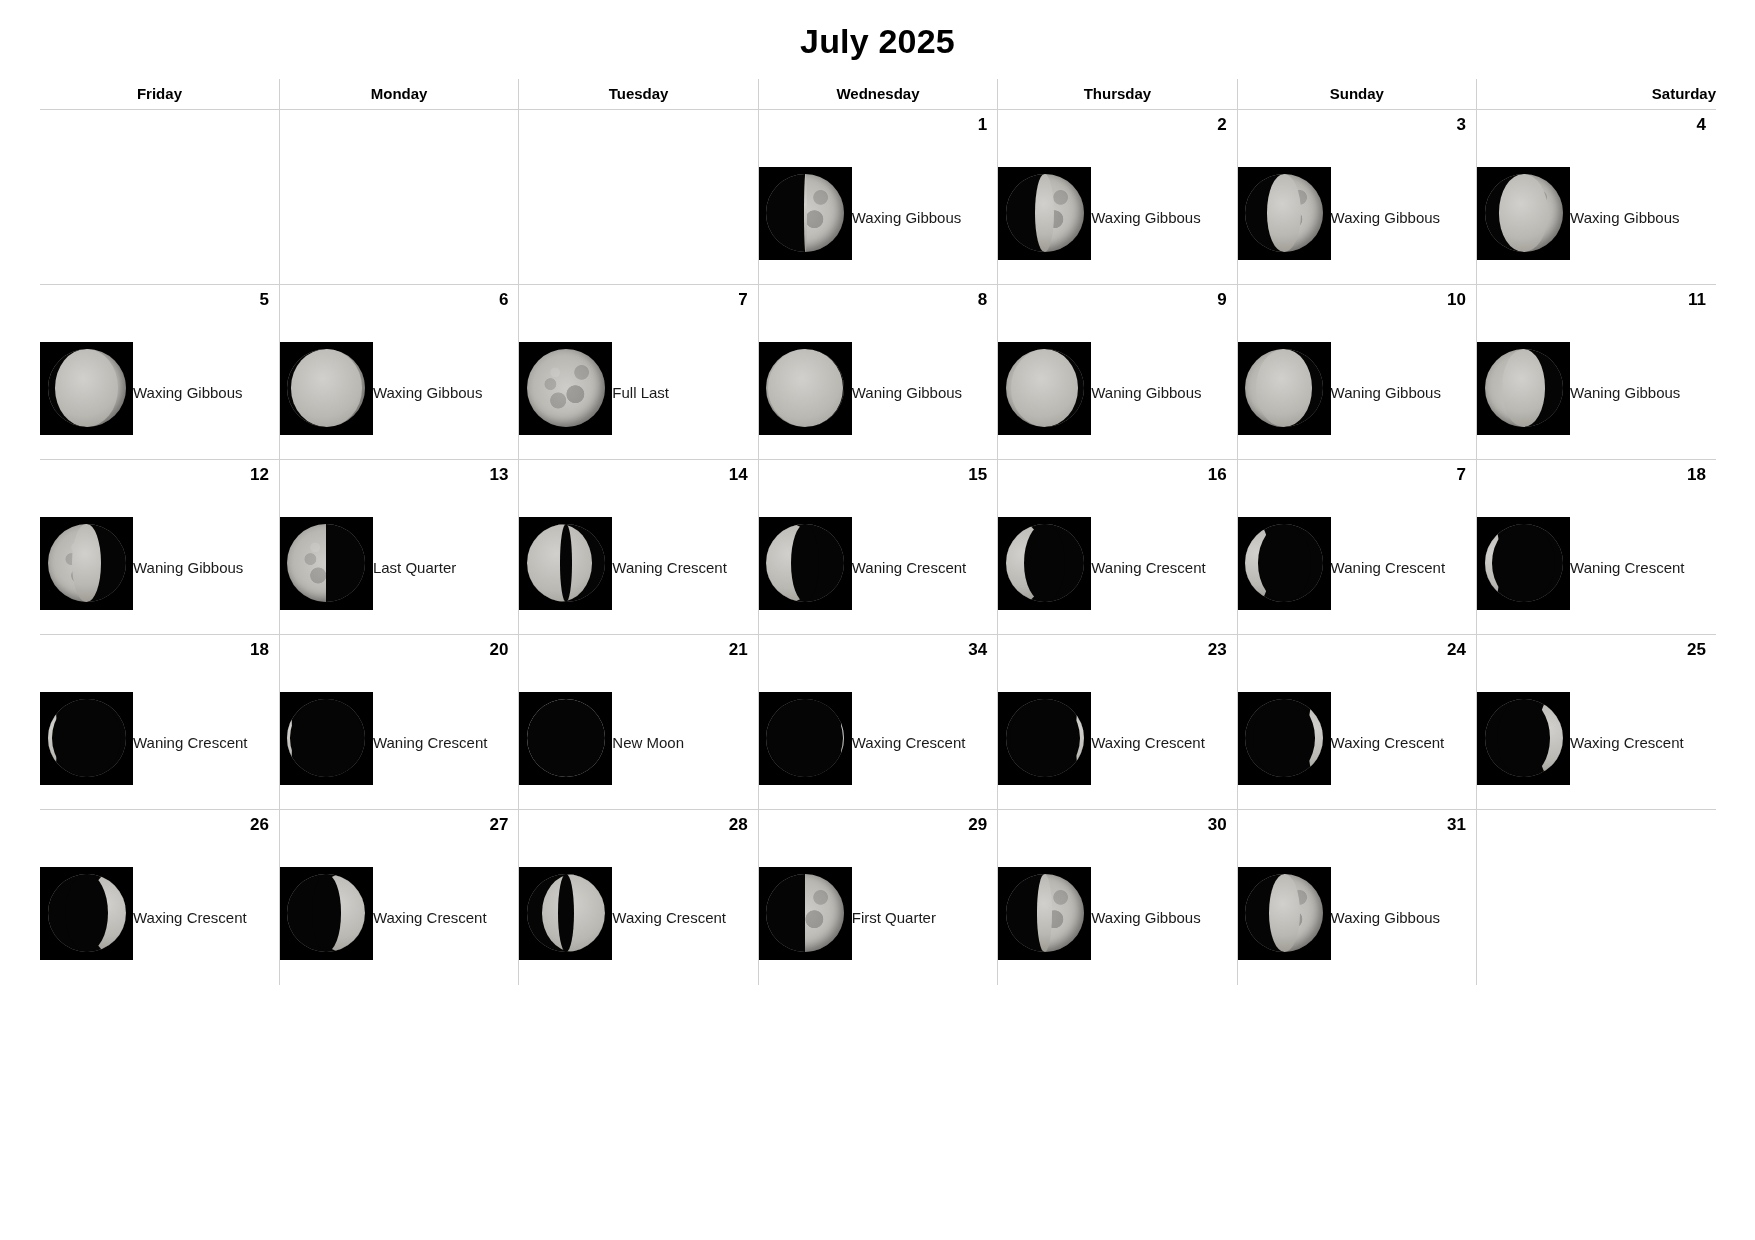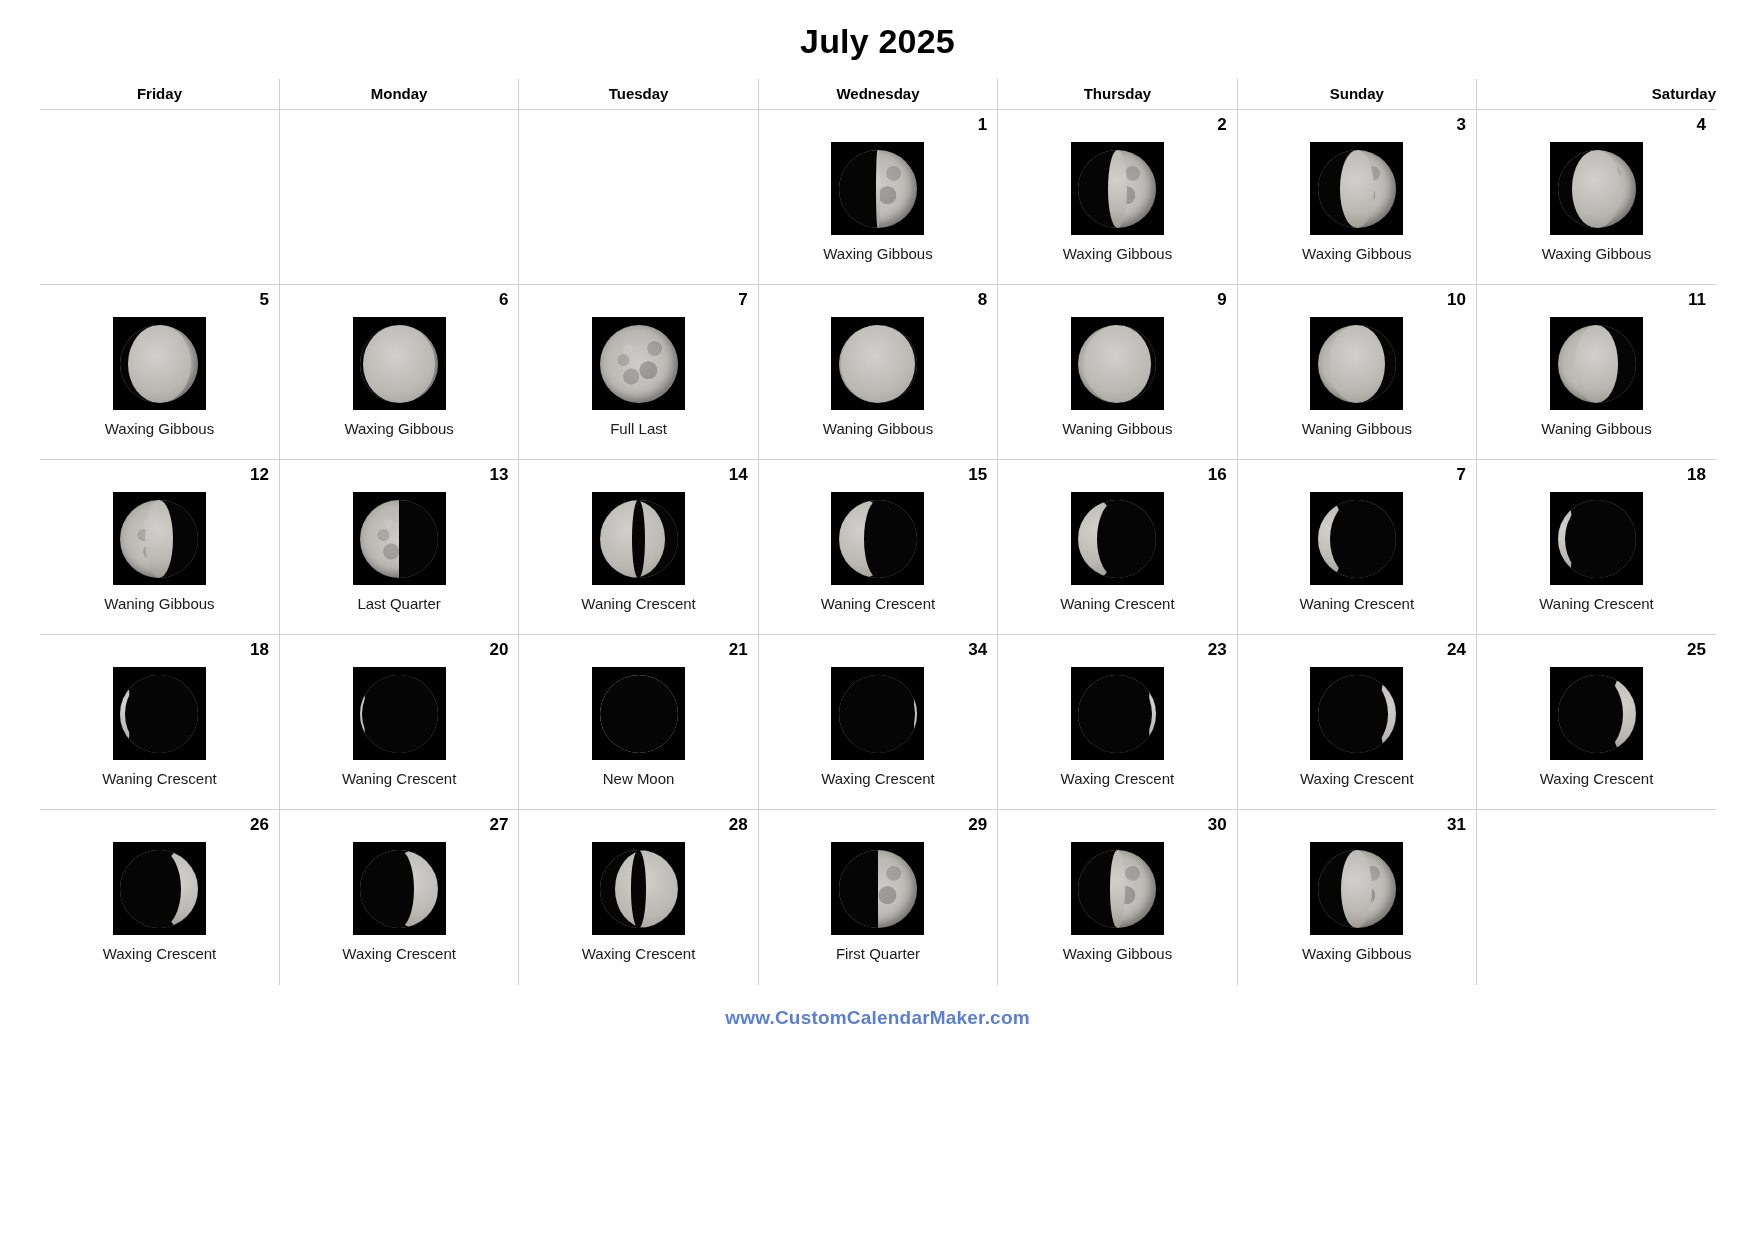--- a/index.html
+++ b/index.html
@@ -58,21 +58,20 @@
   .daynum {
     position: absolute;
     top: 5px;
     right: 10px;
     font-size: 17px;
     font-weight: bold;
     color: #000;
   }
   .cell-inner {
     display: flex;
-    flex-direction: column;
     align-items: center;
     justify-content: flex-start;
     height: 100%;
     padding-top: 32px;
   }
   .moon-img {
     width: 93px;
     height: 93px;
     background: #000;
     position: relative;
@@ -598,14 +597,13 @@
                 </div>
               </div>
               <div class="phase-label">Waxing Gibbous</div>
             </div>
           </td>
           <td class="empty"></td>
         </tr>
       </tbody>
   </table>
 
-  <div class="footer">www.CustomCalendarMaker.com</div>
 </div>
 
 </body></html>

